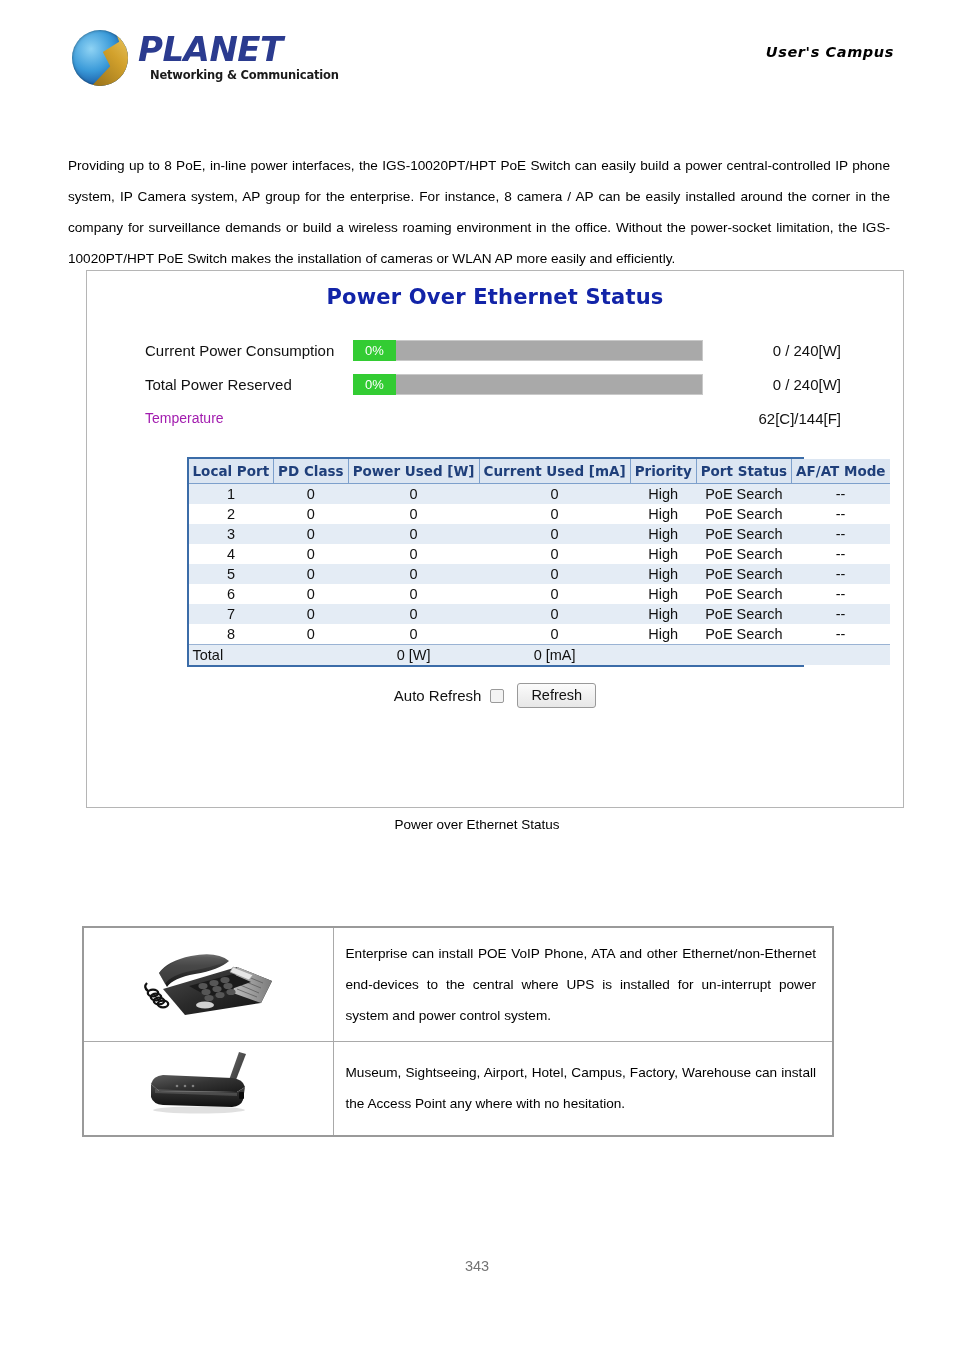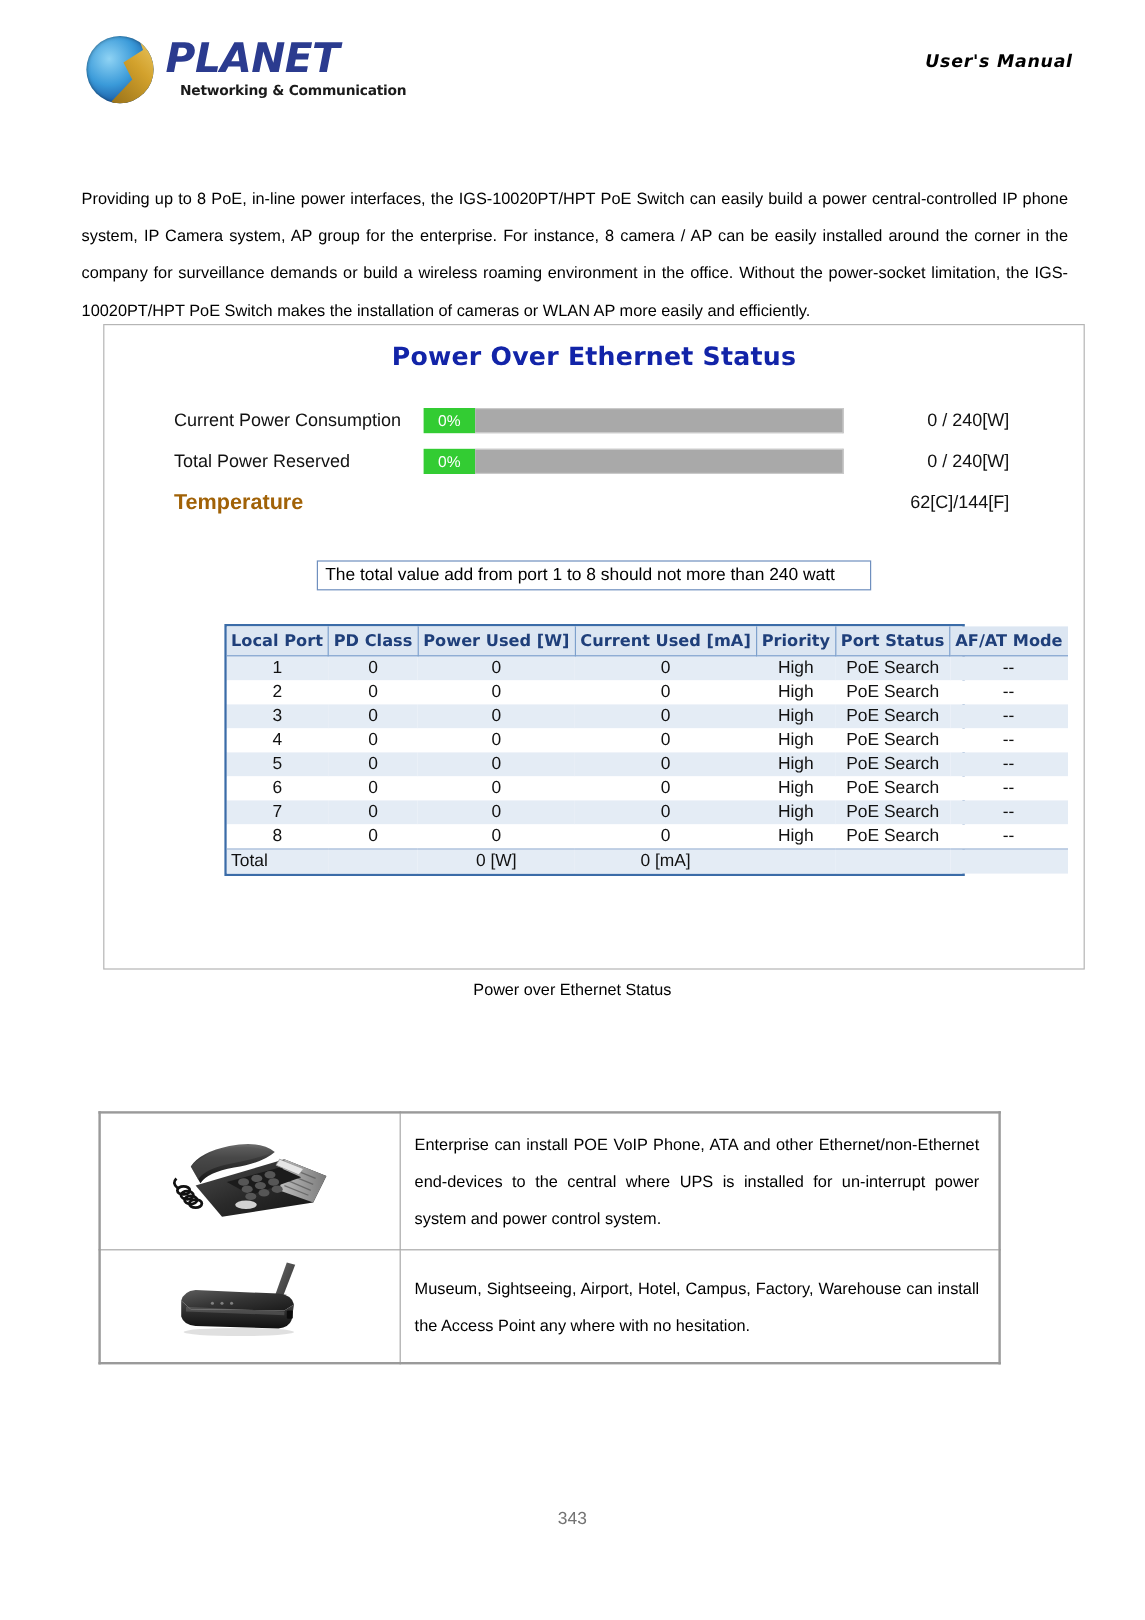--- a/index.html
+++ b/index.html
@@ -168,23 +168,22 @@
     text-align: right;
     color: #111;
   }
   .temp-row {
     display: flex;
     align-items: center;
     height: 22px;
   }
   .temp-label {
     width: 208px;
-    font-size: 18px;
-    color: #a16207;
-    font-weight: bold;
+    font-size: 14px;
+    color: #a21caf;
   }
   .temp-spacer { width: 350px; }
   .temp-value {
     margin-left: 18px;
     font-size: 15px;
     width: 120px;
     text-align: right;
     color: #111;
   }
 
@@ -334,21 +333,21 @@
 <body>
 
 <div class="page-header">
   <div class="logo-block">
     <div class="logo-globe"></div>
     <div class="logo-text-wrap">
       <div class="logo-wordmark">PLANET</div>
       <div class="logo-tagline">Networking &amp; Communication</div>
     </div>
   </div>
-  <div class="manual-label">User's  Manual</div>
+  <div class="manual-label">User's  Campus</div>
 </div>
 
 <div class="intro">Providing up to 8 PoE, in-line power interfaces, the IGS-10020PT/HPT PoE Switch can easily build a power central-controlled IP phone system, IP Camera system, AP group for the enterprise. For instance, 8 camera / AP can be easily installed around the corner in the company for surveillance demands or build a wireless roaming environment in the office. Without the power-socket limitation, the IGS-10020PT/HPT PoE Switch makes the installation of cameras or WLAN AP more easily and efficiently.</div>
 
 <div class="shot-panel">
 
   <div class="shot-title">Power Over Ethernet Status</div>
 
   <div class="meter-area">
 
@@ -371,21 +370,20 @@
     </div>
 
     <div class="temp-row">
       <div class="temp-label">Temperature</div>
       <div class="temp-spacer"></div>
       <div class="temp-value">62[C]/144[F]</div>
     </div>
 
   </div>
 
-  <div class="notice">The total value add from port 1 to 8 should not more than 240 watt</div>
 
   <div class="poe-table-wrap">
     <table class="poe">
       <thead>
         <tr>
           <th class="col-port">Local Port</th>
           <th class="col-class">PD Class</th>
           <th class="col-power">Power Used [W]</th>
           <th class="col-current">Current Used [mA]</th>
           <th class="col-prio">Priority</th>
@@ -472,20 +470,25 @@
           <td>0 [W]</td>
           <td>0 [mA]</td>
           <td></td>
           <td></td>
           <td></td>
         </tr>
       </tbody>
     </table>
   </div>
 
+  <div class="refresh-bar">
+    <span class="refresh-label">Auto Refresh</span>
+    <span class="chk"></span>
+    <span class="btn-refresh">Refresh</span>
+  </div>
 
 </div>
 
 <div class="figure-caption">Power over Ethernet Status</div>
 
 <table class="app-table">
   <tbody>
     <tr>
       <td class="app-pic-cell">
         <svg class="phone-art" viewBox="0 0 150 76">

